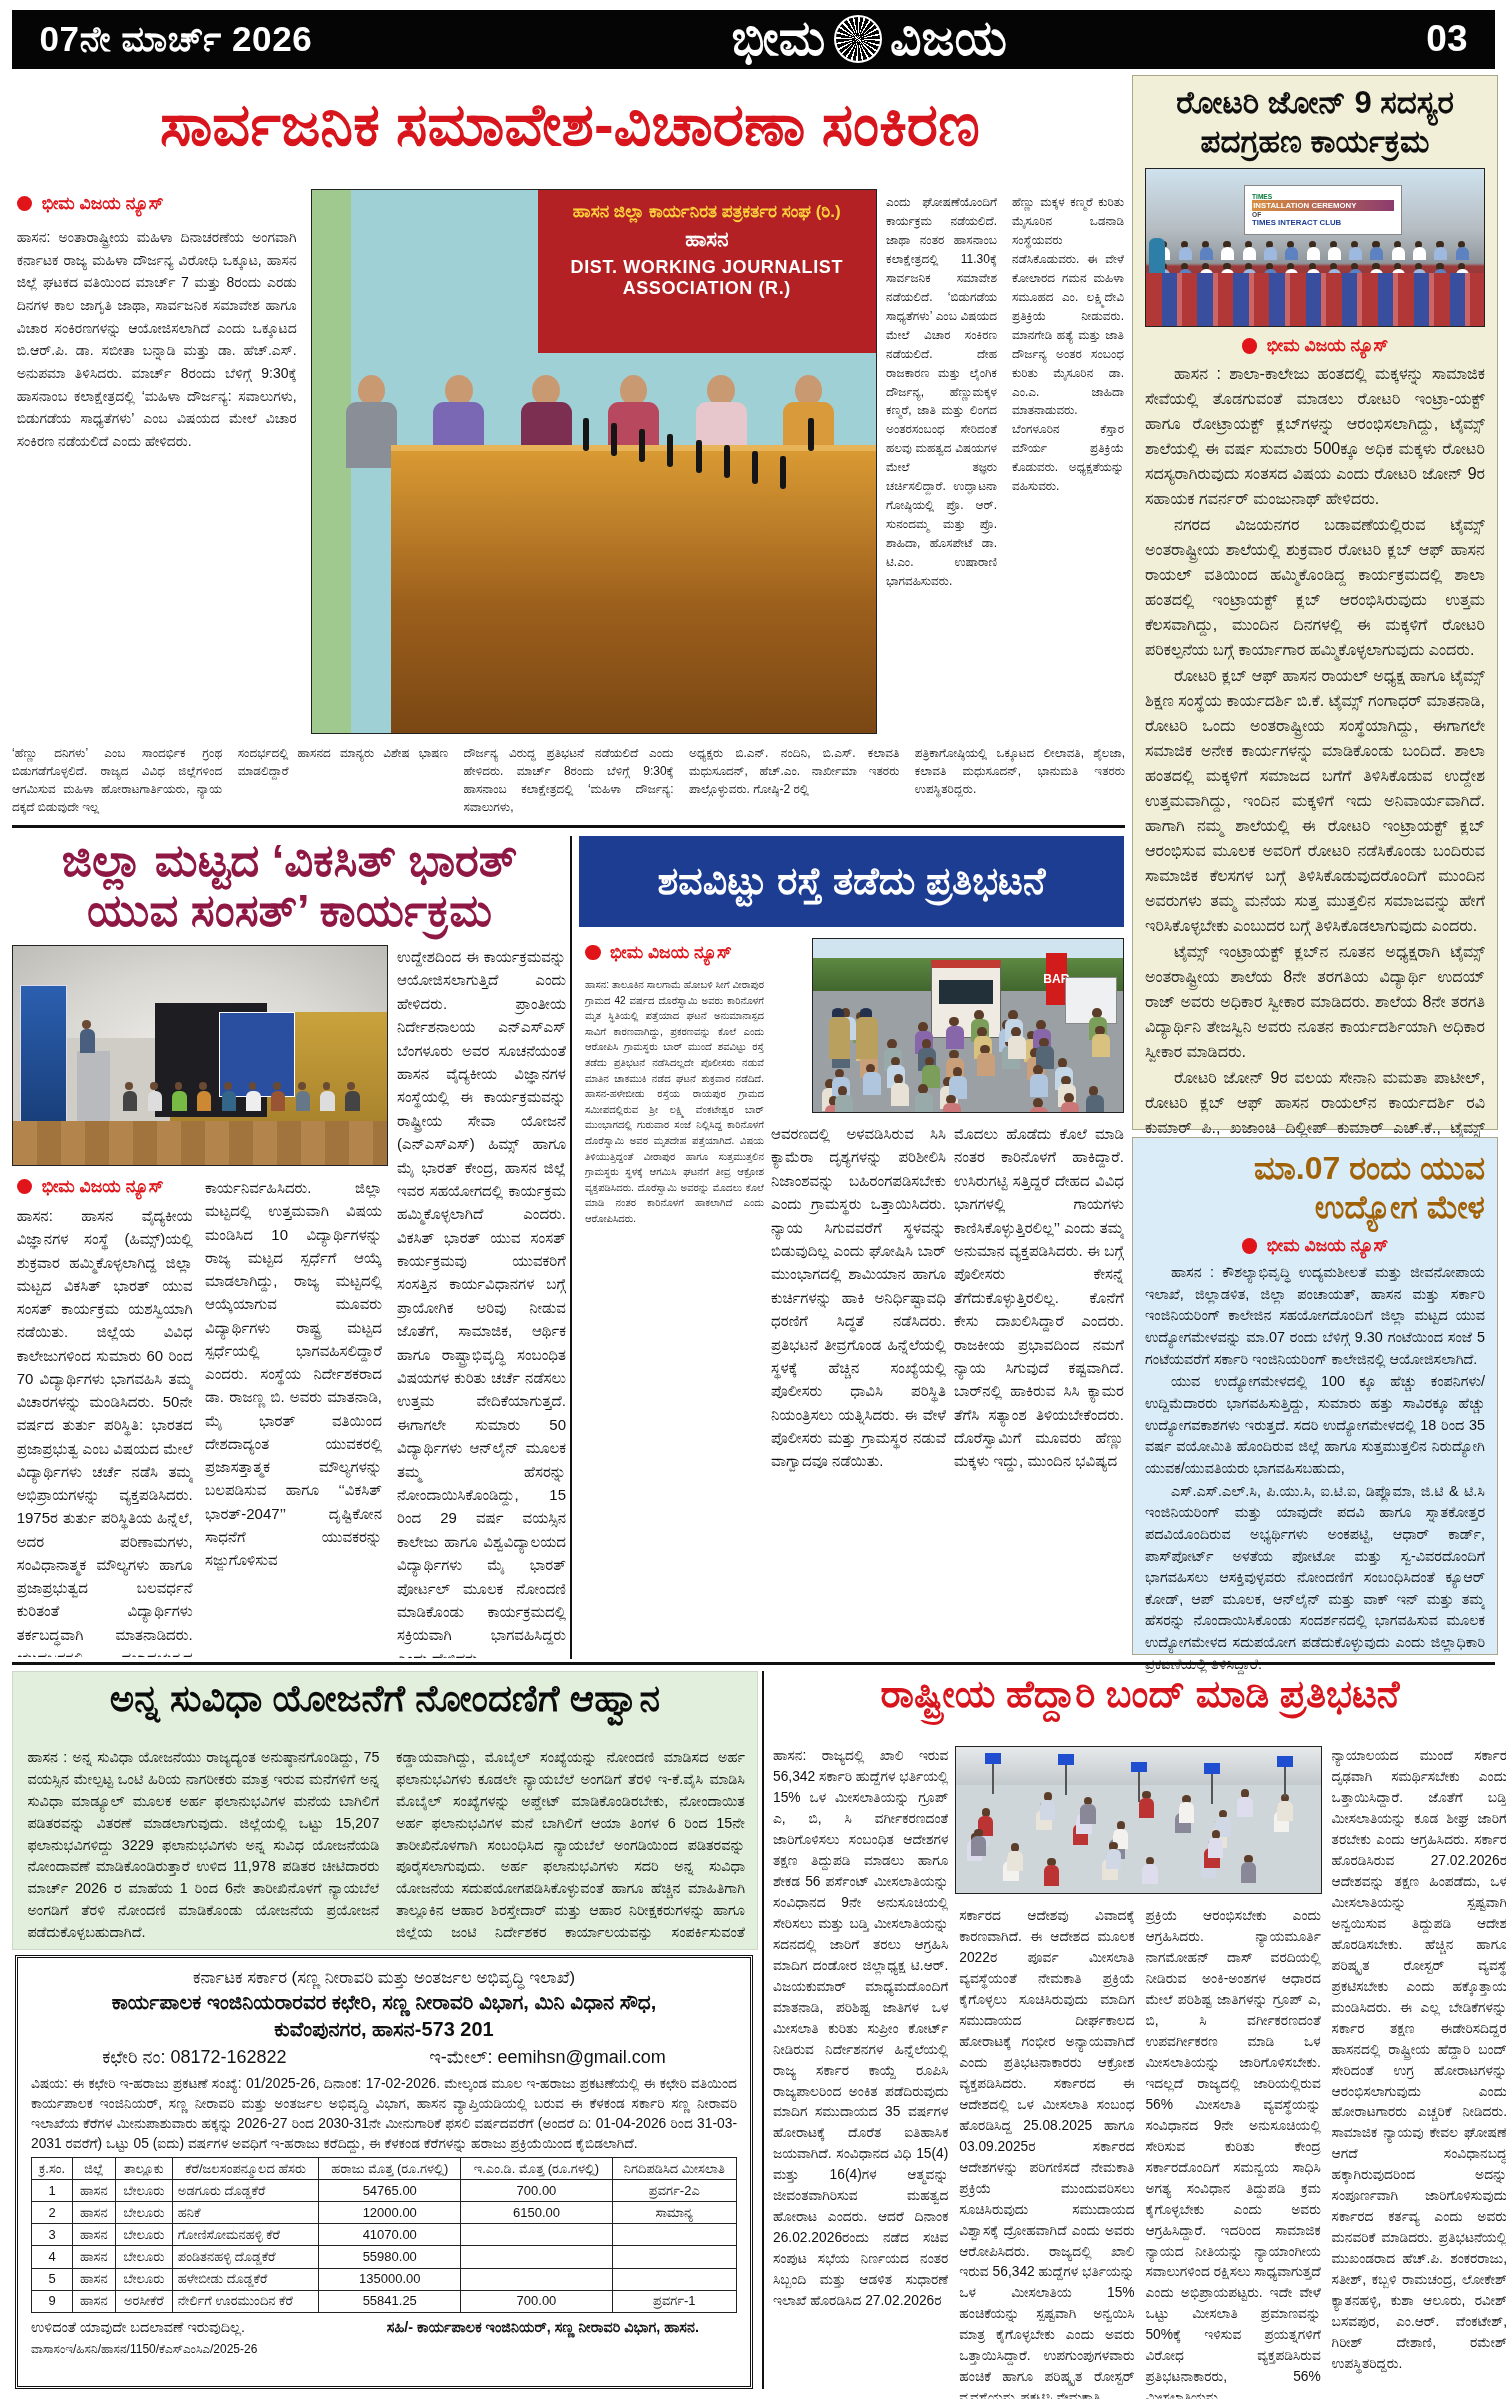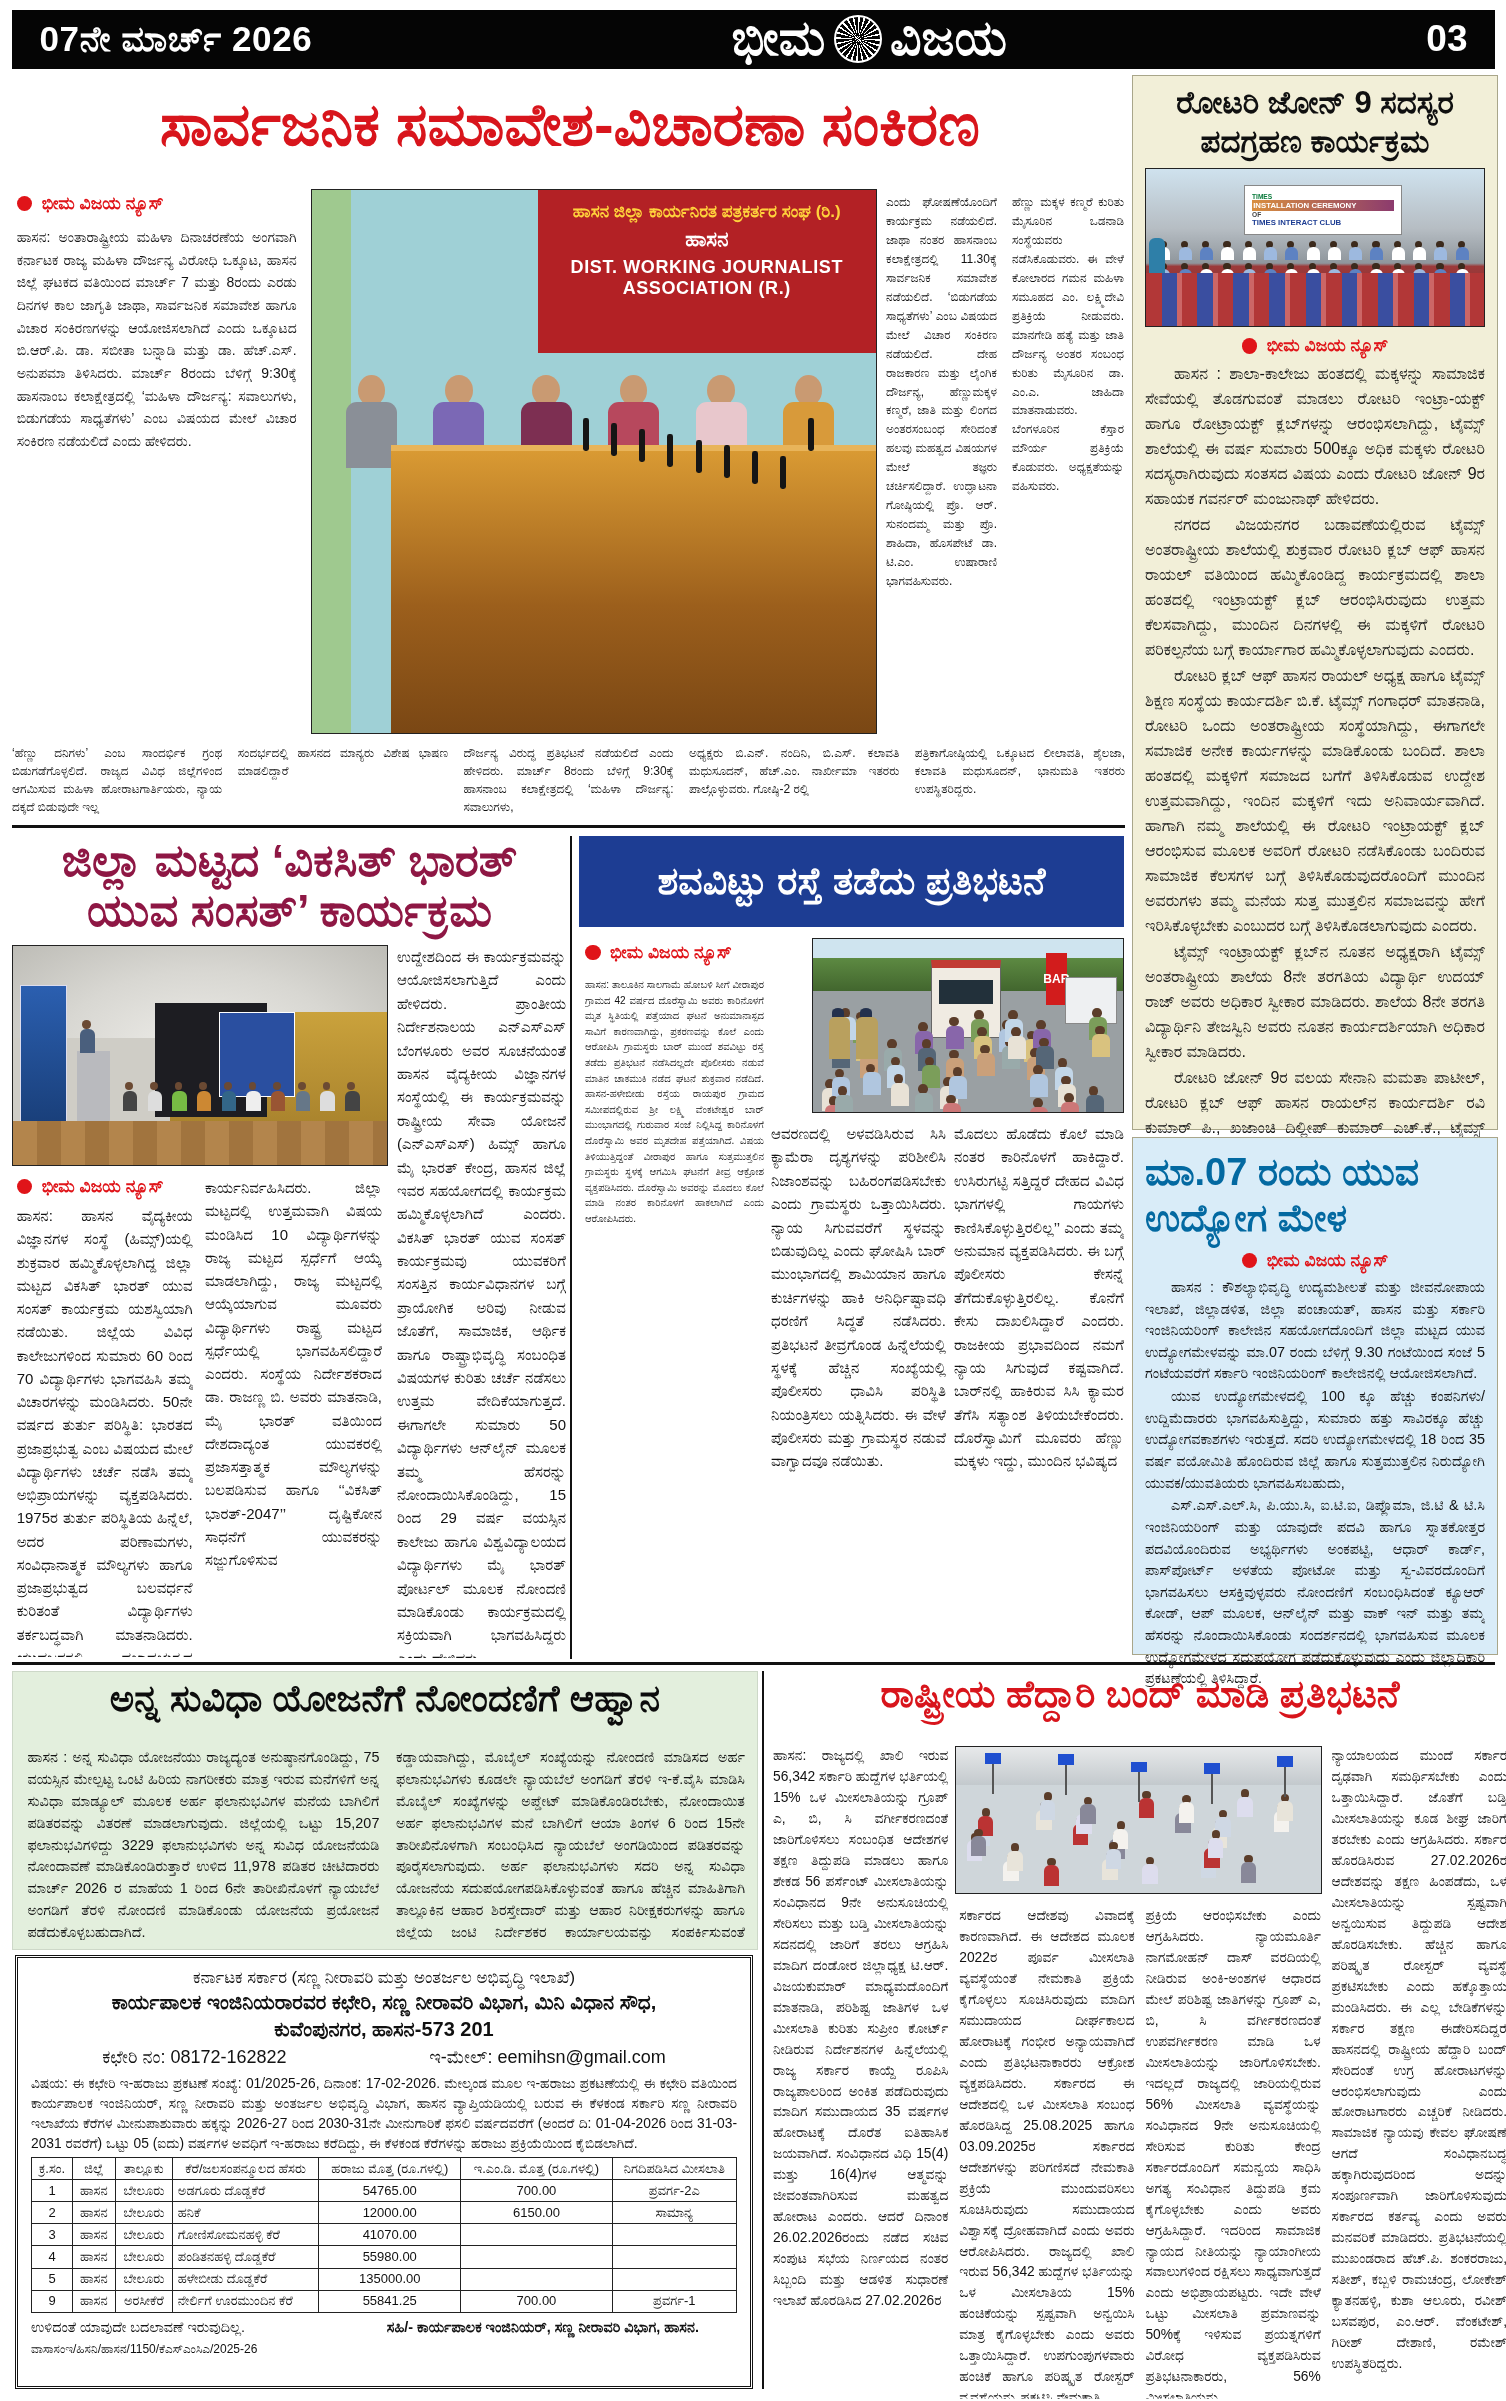--- a/index.html
+++ b/index.html
@@ -54,21 +54,21 @@
   #rail-banner .rb1{font-size:7.8px;color:#7c2d12;background:linear-gradient(90deg,#d98f3e,#8c3b6e);color:#fff;padding:1.2px;}
   #rail-banner .rb2{font-size:6.6px;color:#444;}
   #rail-banner .rb3{font-size:7.8px;color:#1d3d93;}
   #rail-banner .rblogo{font-size:6.6px;color:#0a7a3c;font-weight:bold;}
   #rail-mat{position:absolute;left:0;bottom:0;width:100%;height:34%;
      background:repeating-linear-gradient(90deg,#b23737 0 15.5px,#3a4ea0 15.5px 31px,#c66 31px 36px);}
   .rail-byline{justify-content:center;margin:8.4px 0 6px;}
   #rail-a .body-txt{font-size:16px;line-height:1.56;}
   #rail-a .body-txt p{margin:0 0 1.2px;text-indent:29px;}
   #rail-b{left:1132px;top:1137px;width:366px;height:518px;background:#d9ecf8;}
-  #rail-b h2{margin:4.8px 0 3.6px;font-size:38px;line-height:1.22;text-align:left;color:#0369a1;}
+  #rail-b h2{margin:4.8px 0 3.6px;font-size:32px;line-height:1.22;text-align:right;color:#a16207;}
   #rail-b .body-txt{font-size:14.4px;line-height:1.5;}
   #rail-b .body-txt p{margin:0 0 1.2px;text-indent:26px;}
   
   #vik-headline{left:12px;top:836px;width:555px;height:103px;color:#8e1744;font-weight:bold;
       font-size:45px;line-height:1.12;text-align:center;}
   #vik-photo{left:12px;top:945px;width:376px;height:221px;background:#cfcdc6;}
   #vik-ceiling{position:absolute;left:0;top:0;width:100%;height:42%;
       background:radial-gradient(ellipse at 50% 120%, #efeeea 0%, #d8d7d2 55%, #bdbcb6 100%);}
   #vik-wall{position:absolute;right:0;top:30%;width:58%;height:52%;background:linear-gradient(180deg,#caa23c,#a9832d);}
   #vik-curtain{position:absolute;left:38%;top:26%;width:30%;height:52%;background:#1d1d22;}

